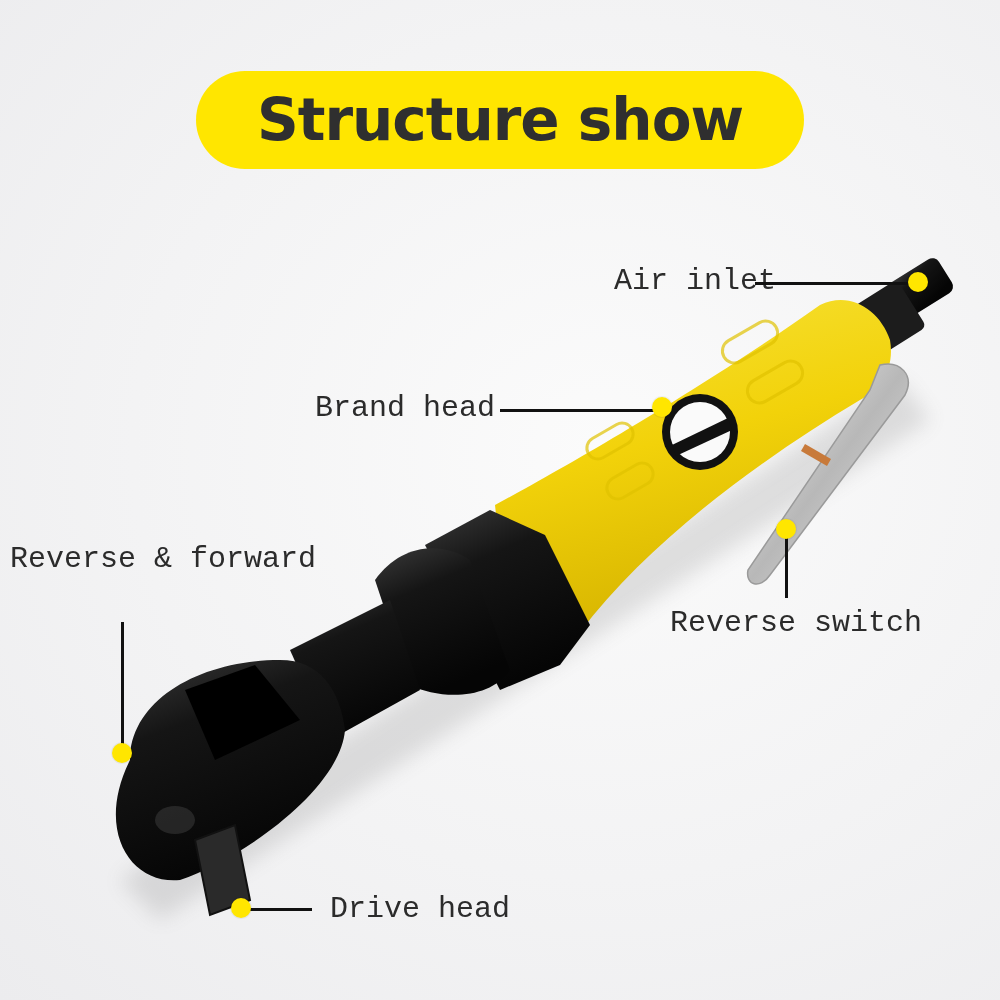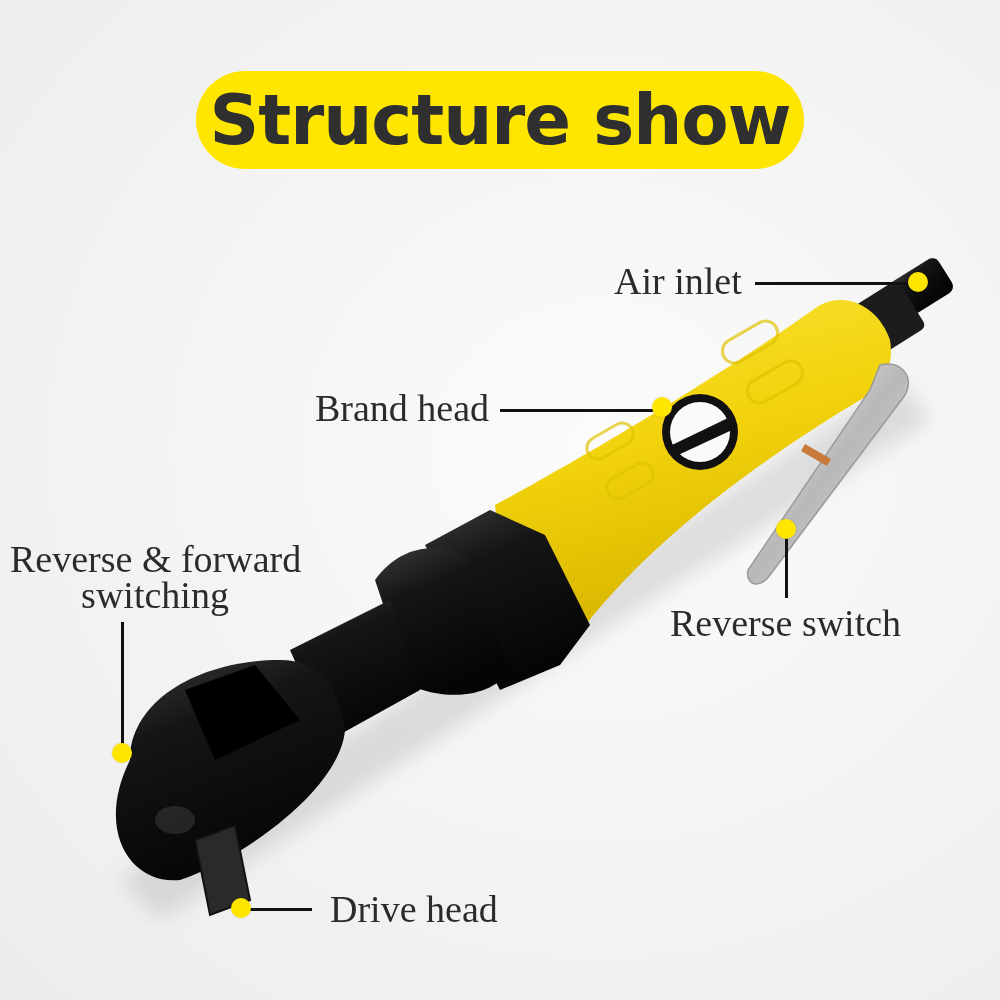--- a/index.html
+++ b/index.html
@@ -8,26 +8,26 @@
       background: radial-gradient(ellipse at 60% 45%, #fbfbfb 0%, #f3f3f4 55%, #ececee 100%);
       font-family: "Liberation Sans", "DejaVu Sans", sans-serif;
     }
     .title-pill {
       position: absolute; left: 196px; top: 71px; width: 608px; height: 98px;
       background: #ffe600; border-radius: 49px;
       display: flex; align-items: center; justify-content: center;
     }
     .title-pill span {
       font-family: "DejaVu Sans", sans-serif; font-weight: bold;
-      font-size: 69px; color: #2f2f2f; letter-spacing: -1px;
+      font-size: 58px; color: #2f2f2f; letter-spacing: -1px;
     }
     .product { position: absolute; left: 0; top: 0; width: 1000px; height: 1000px; }
     .label {
       position: absolute; color: #2b2b2b;
-      font-family: Liberation Serif, serif; font-size: 38px; line-height: 36px;
+      font-family: Liberation Mono, monospace; font-size: 30px; line-height: 36px;
       white-space: nowrap;
     }
     .label.center { text-align: center; }
     .line { position: absolute; background: #111; }
     .dot {
       position: absolute; width: 20px; height: 20px; border-radius: 50%;
       background: #ffe600; margin-left: -10px; margin-top: -10px;
       box-shadow: 0 0 0 1px rgba(0,0,0,0.05);
     }
   </style>
@@ -106,21 +106,20 @@
 <div class="label" style="left:614px; top:263px;">Air inlet</div>
 <div class="line" style="left:755px; top:282px; width:163px; height:3px;"></div>
 <div class="dot" style="left:918px; top:282px;"></div>
 
 <div class="label" style="left:315px; top:390px;">Brand head</div>
 <div class="line" style="left:500px; top:409px; width:162px; height:3px;"></div>
 <div class="dot" style="left:662px; top:407px;"></div>
 
 <div class="label center" style="left:10px; top:541px; width:290px;">
   <div>Reverse &amp; forward</div>
-  <div>switching</div>
 </div>
 <div class="line" style="left:121px; top:622px; width:3px; height:128px;"></div>
 <div class="dot" style="left:122px; top:753px;"></div>
 
 <div class="label" style="left:670px; top:605px;">Reverse switch</div>
 <div class="line" style="left:785px; top:532px; width:3px; height:66px;"></div>
 <div class="dot" style="left:786px; top:529px;"></div>
 
 <div class="label" style="left:320px; top:891px;margin-left:10px;">Drive head</div>
 <div class="line" style="left:250px; top:908px; width:62px; height:3px;"></div>

